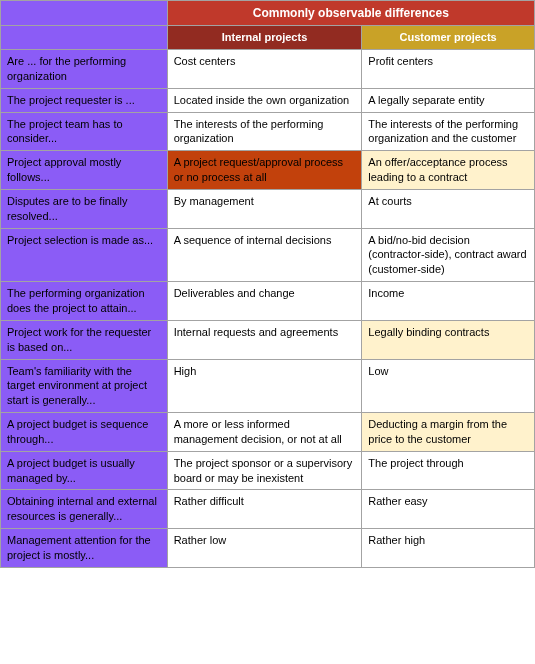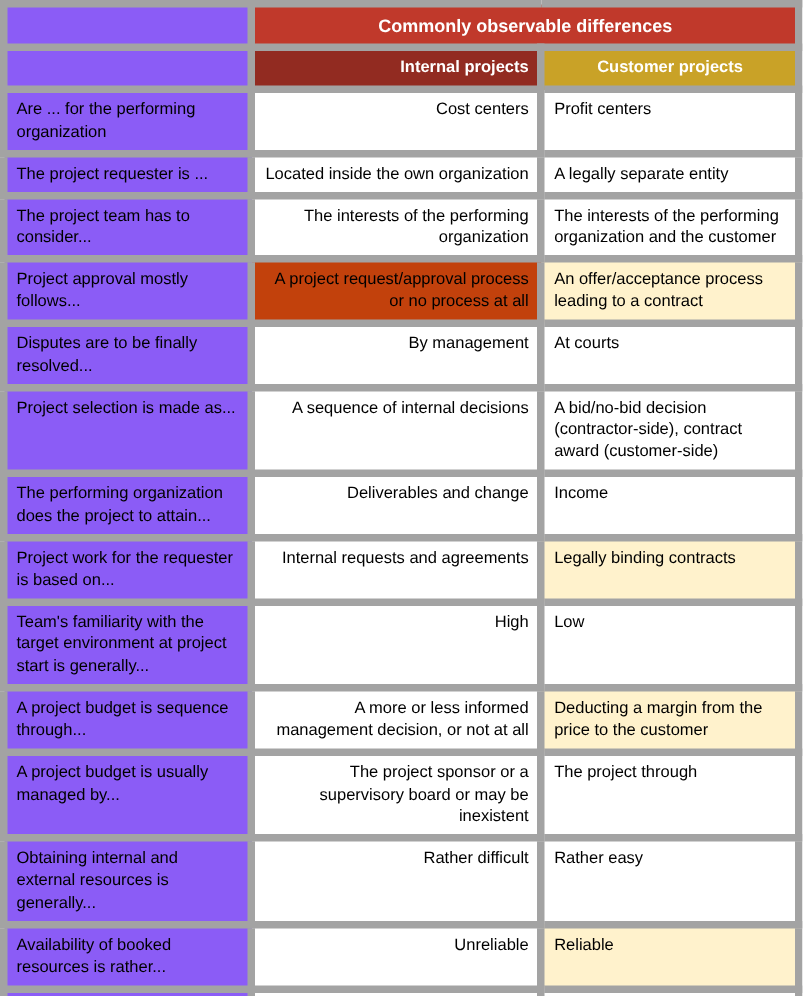--- a/index.html
+++ b/index.html
@@ -7,21 +7,21 @@
       font-family: Arial, sans-serif;
       font-size: 11px;
       background: #fff;
       width: 535px;
     }
     table {
       width: 535px;
       border-collapse: collapse;
     }
     th, td {
-      border: 5px solid #a3a3a3;
+      border: 1px solid #a3a3a3;
       padding: 4px 6px;
       vertical-align: top;
       line-height: 1.35;
     }
     .header-main {
       background-color: #c0392b;
       color: #fff;
       text-align: center;
       font-weight: bold;
       font-size: 12px;
@@ -37,21 +37,20 @@
       color: #fff;
       text-align: center;
       font-weight: bold;
     }
     .col-aspect {
       width: 175px;
       background: #8b5cf6;
     }
     .col-internal {
       width: 204px;
-      text-align: right;
     }
     .col-customer {
       width: 180px;
     }
     .highlight-internal {
       background-color: #c2410c;
     }
     .highlight-customer {
       background-color: #fff2cc;
     }
@@ -126,23 +125,18 @@
         <td class="col-aspect">A project budget is usually managed by...</td>
         <td class="col-internal">The project sponsor or a supervisory board or may be inexistent</td>
         <td class="col-customer">The project through</td>
       </tr>
       <tr>
         <td class="col-aspect">Obtaining internal and external resources is generally...</td>
         <td class="col-internal">Rather difficult</td>
         <td class="col-customer">Rather easy</td>
       </tr>
       <tr>
-        <td class="col-aspect">Availability of booked resources is rather...</td>
-        <td class="col-internal">Unreliable</td>
-        <td class="col-customer highlight-customer">Reliable</td>
-      </tr>
-      <tr>
         <td class="col-aspect">Management attention for the project is mostly...</td>
         <td class="col-internal">Rather low</td>
         <td class="col-customer">Rather high</td>
       </tr>
     </tbody>
 </table>
 
 </body></html>

